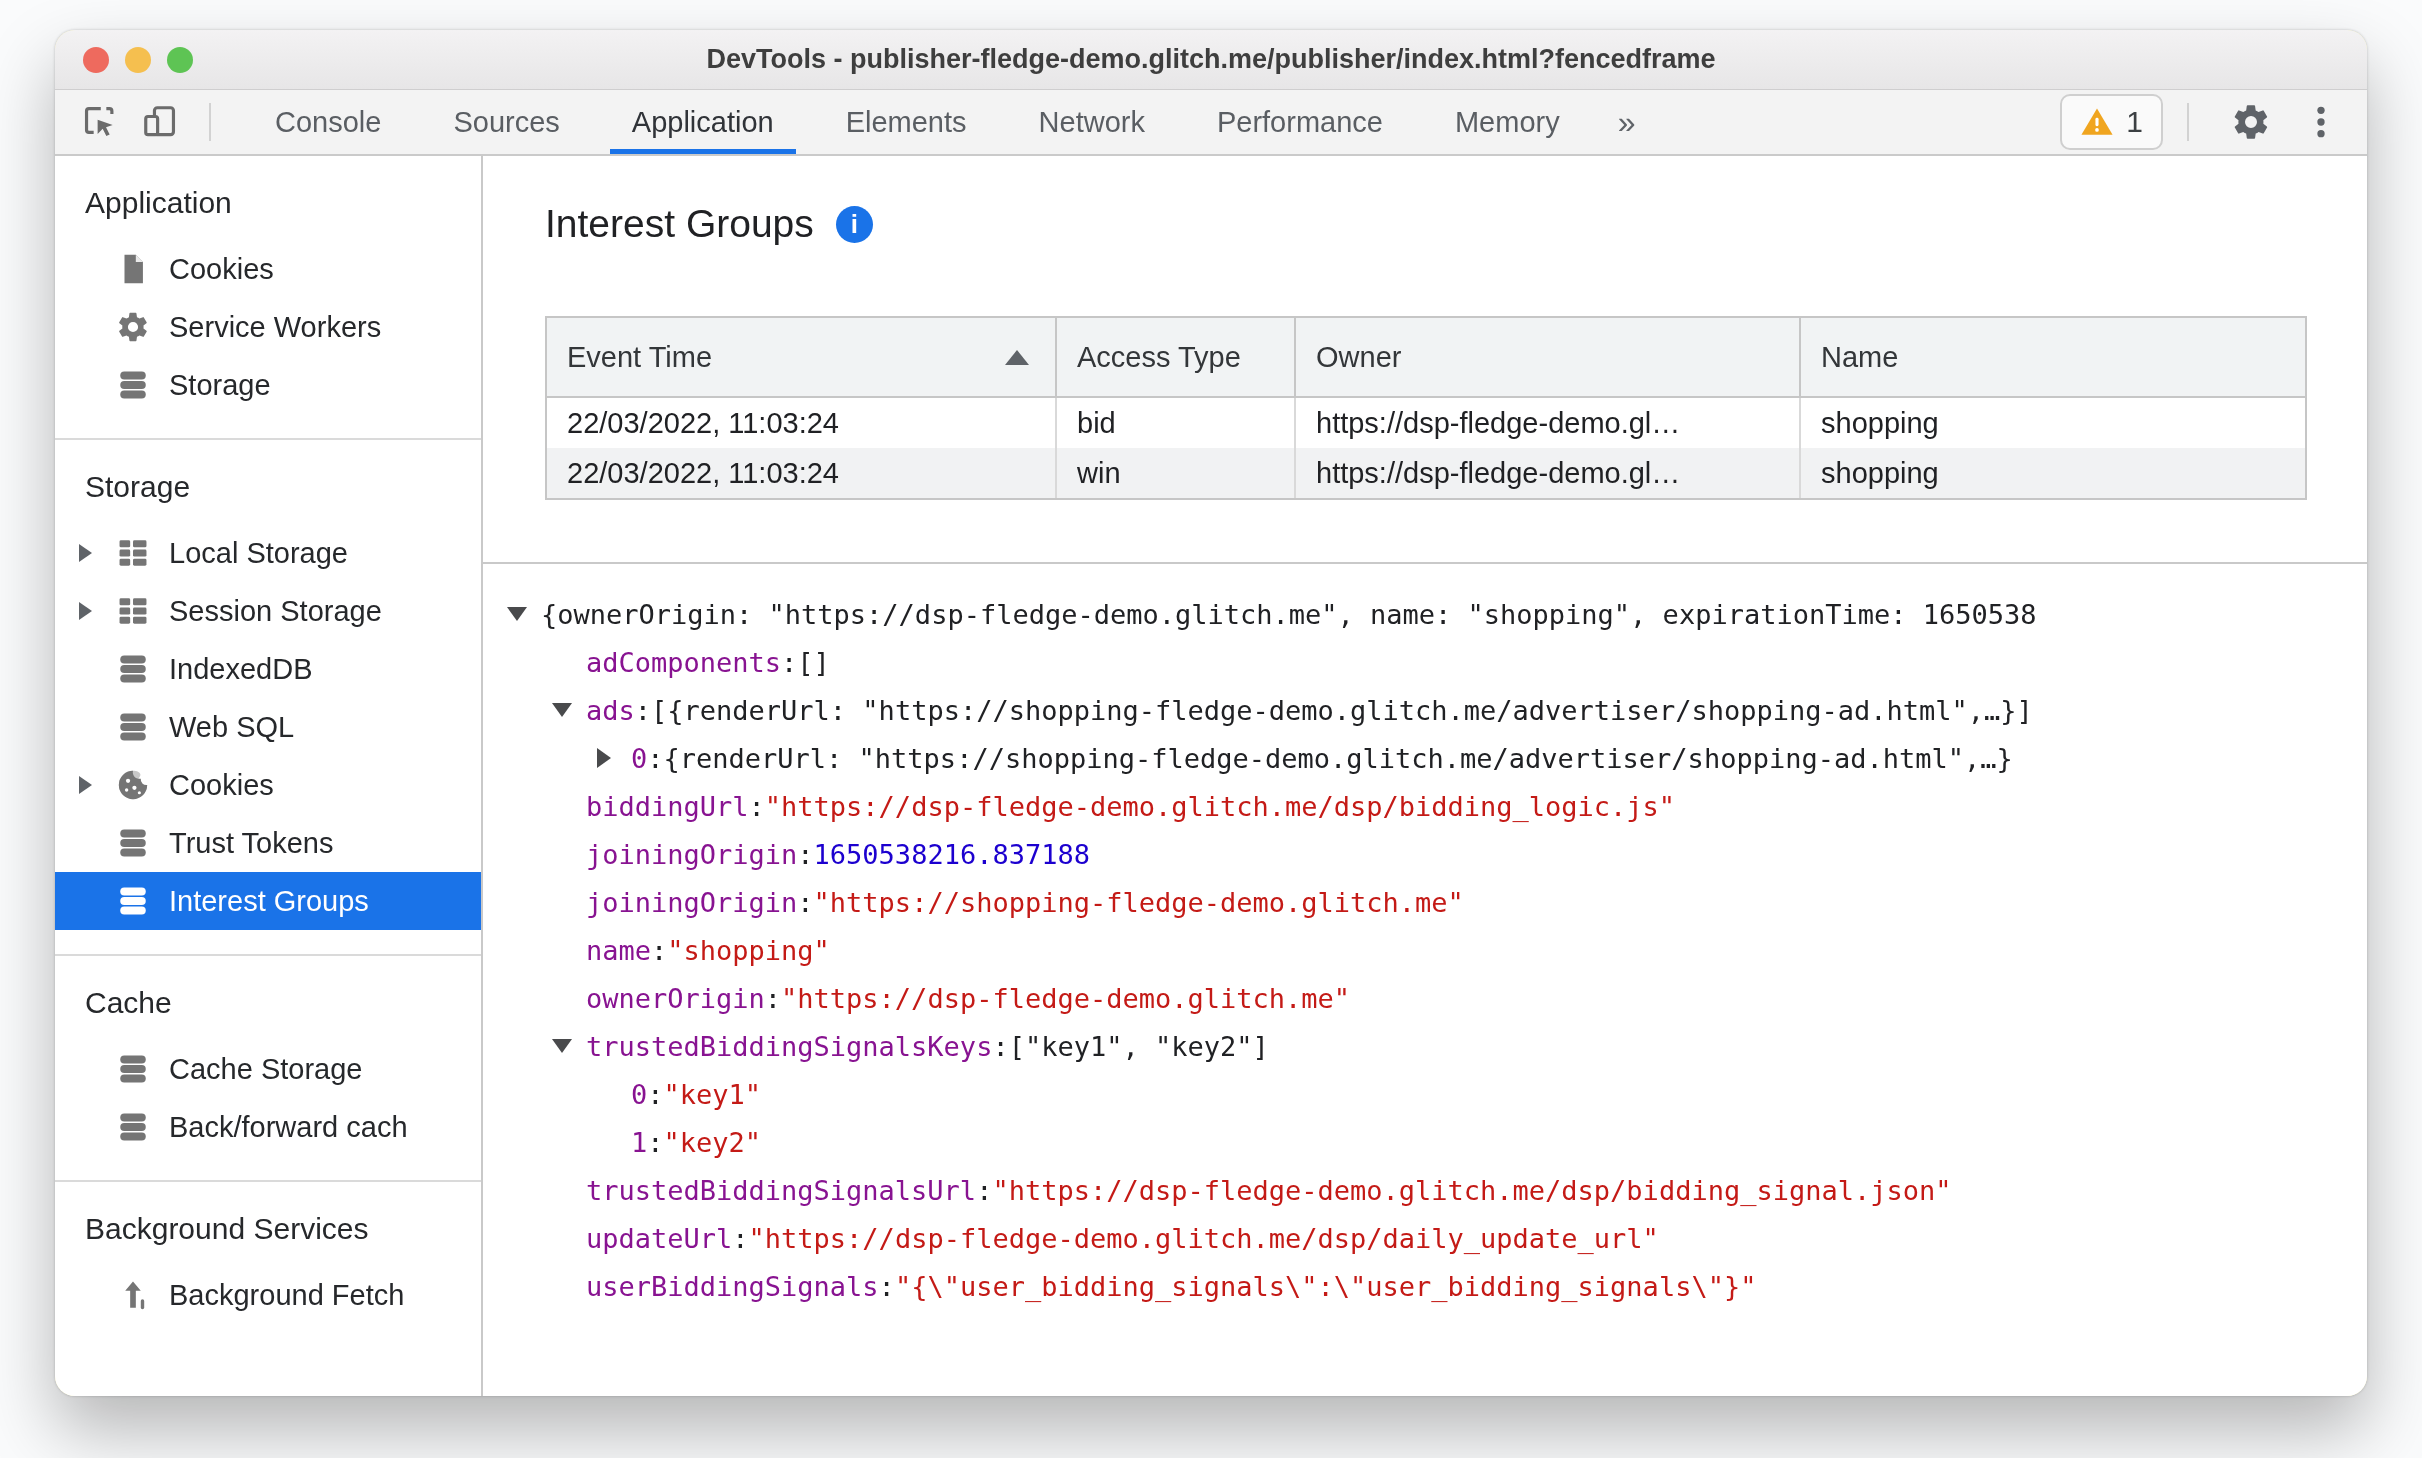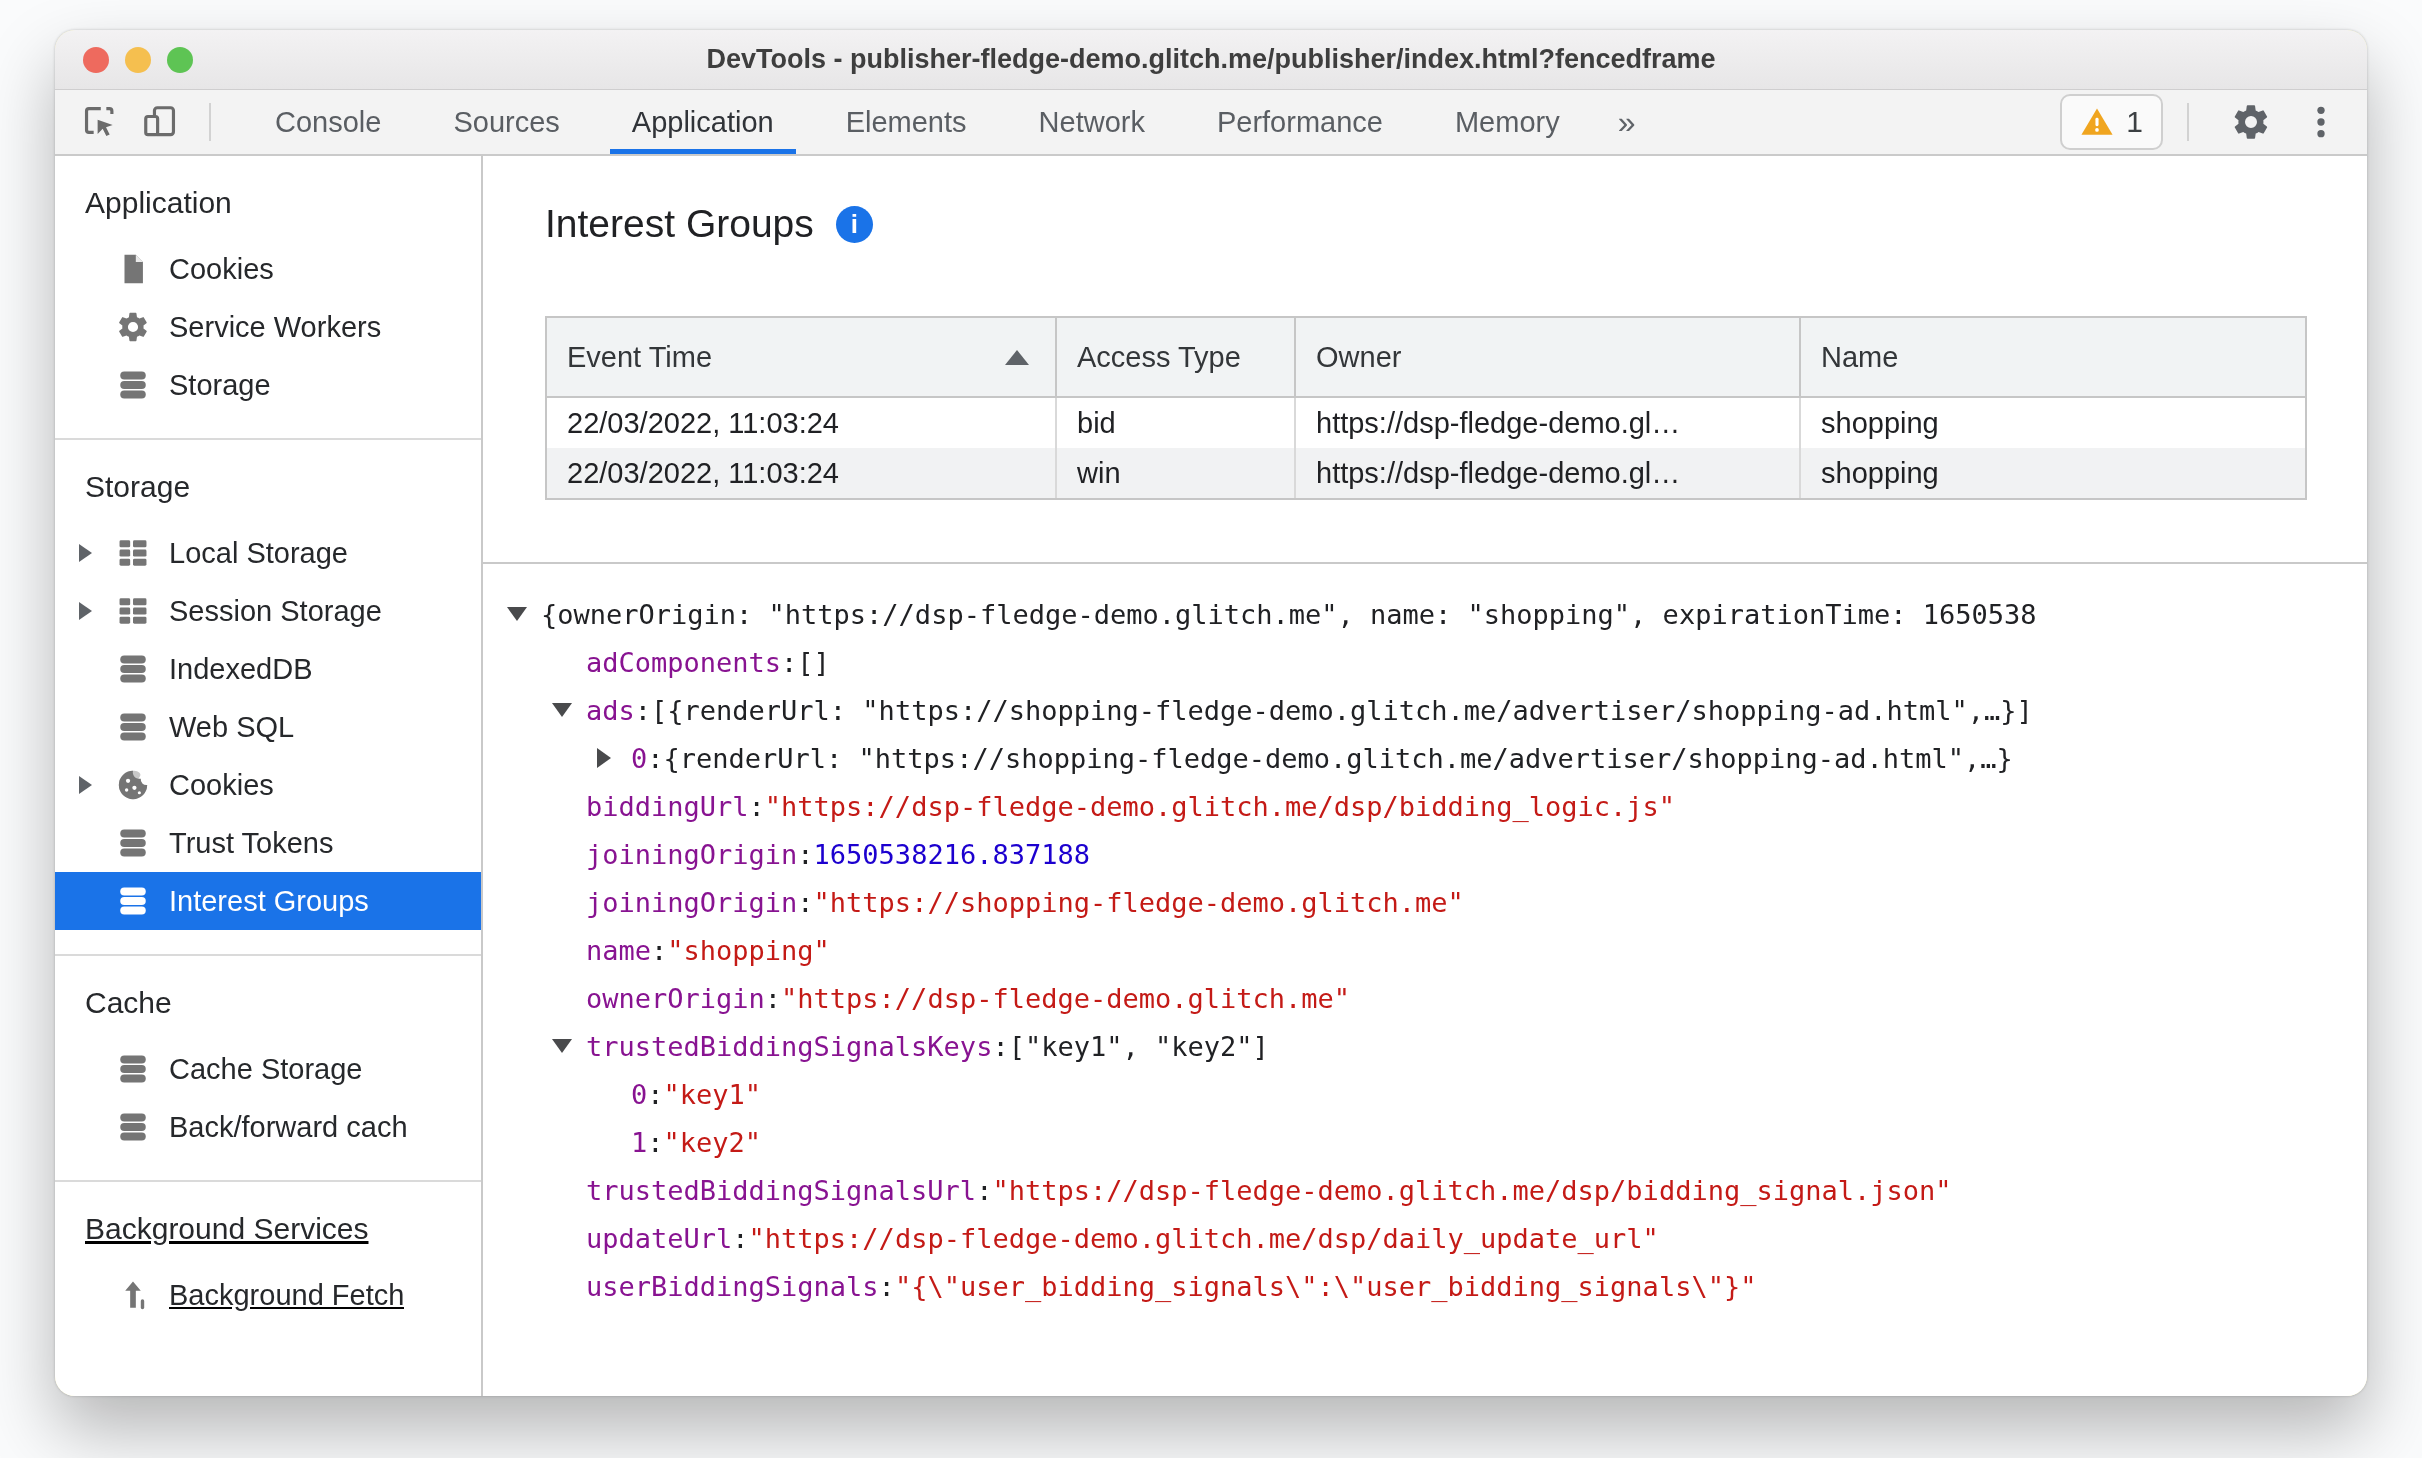--- a/index.html
+++ b/index.html
@@ -34,21 +34,21 @@
   .warn-badge svg { width:34px; height:34px; }
   .icon-btn { color:#5f6368; margin-left:30px; display:flex; align-items:center; justify-content:center; }
   .icon-btn svg { width:40px; height:40px; }
 
   
   .body-row { flex:1; display:flex; min-height:0; }
 
   
   .sidebar { width:428px; flex:0 0 428px; border-right:2px solid #c9c9c9; overflow:hidden; background:#fff; }
   .section { border-bottom:2px solid #dadada; padding-bottom:24px; }
-  .section:last-child { border-bottom:none;text-decoration:underline; }
+  .section:last-child { border-bottom:none; }
   .section-title { padding:30px 0 20px 30px; font-size:30px; color:#26282b; }
   .side-item { height:58px; display:flex; align-items:center; padding-left:24px; font-size:29px; color:#26282b; cursor:default; }
   .arrow-slot { width:36px; flex:0 0 36px; display:flex; align-items:center; }
   .tri-right-sm { width:0; height:0; border-top:9px solid transparent; border-bottom:9px solid transparent; border-left:13px solid #5f6368; }
   .side-icon { width:36px; height:36px; flex:0 0 36px; margin-right:18px; color:#757575; display:flex; align-items:center; justify-content:center; }
   .side-icon svg { width:34px; height:34px; }
   .side-label { white-space:nowrap; overflow:hidden; }
   .side-item.selected { background:var(--accent); color:#fff; }
   .side-item.selected .side-icon { color:#fff; }
 

